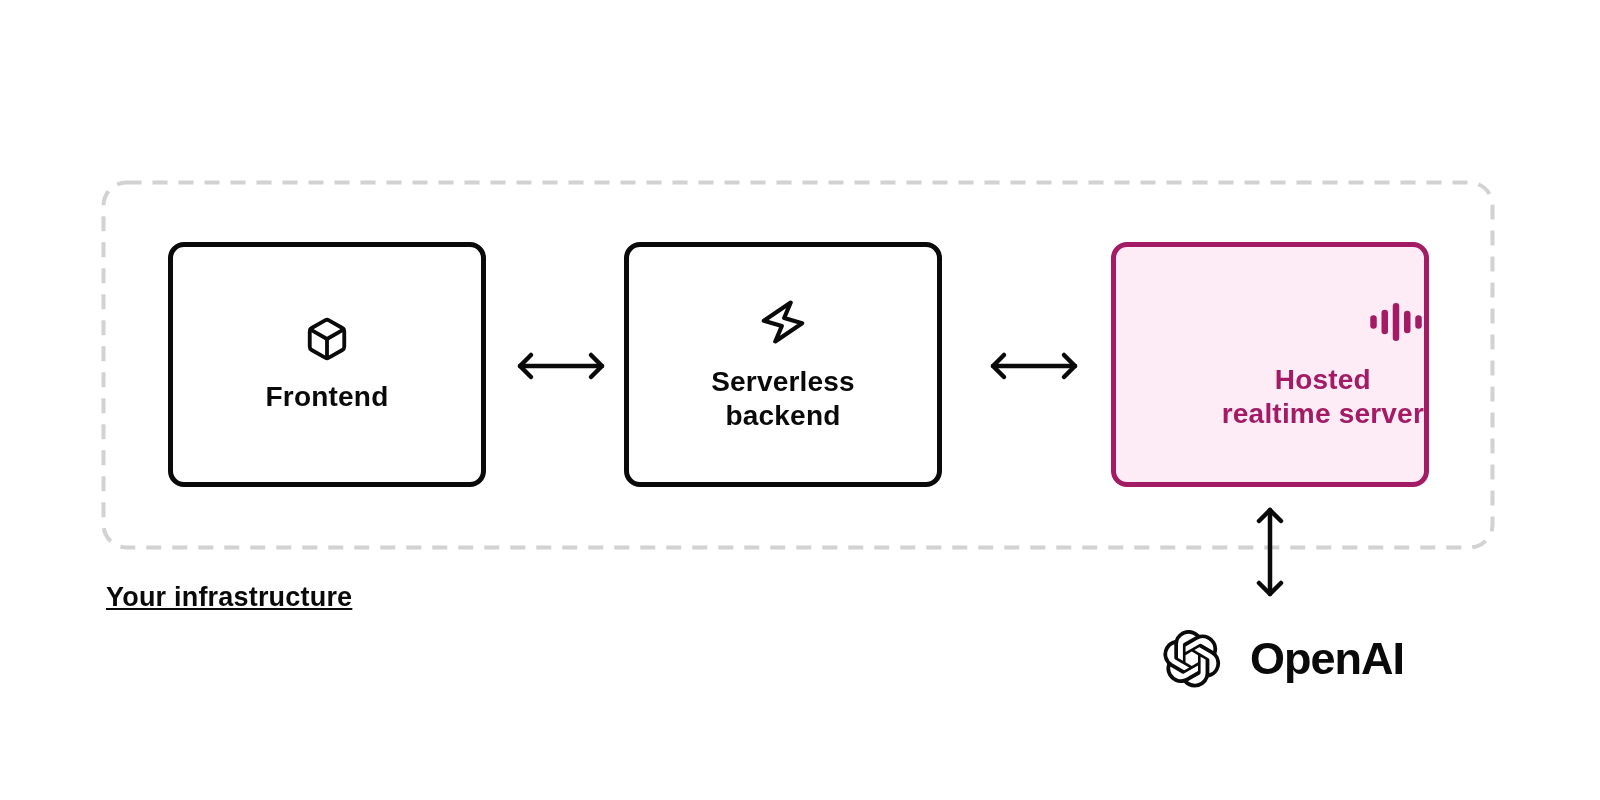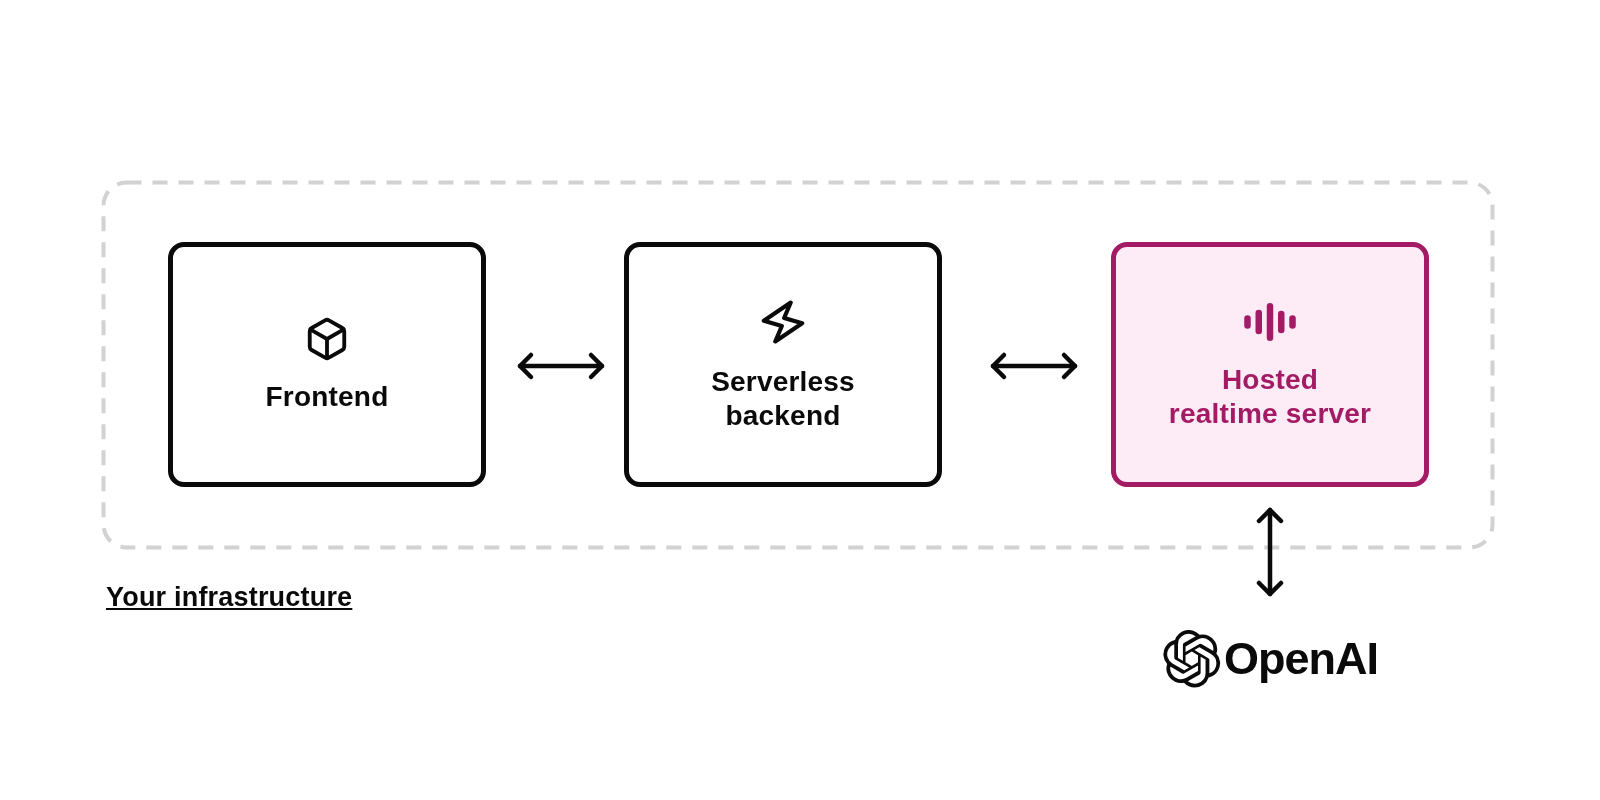--- a/index.html
+++ b/index.html
@@ -19,35 +19,36 @@
   .node-label{
     font-size:28px;line-height:34px;font-weight:700;text-align:center;
     white-space:pre-line;letter-spacing:.2px;color:var(--text,#0a0a0a);
   }
   #node-frontend{left:168px;}
   #node-backend{left:624px;}
   #node-realtime{
     left:1111px;
     border-color:var(--accent,#a21b64);
     background:var(--accent-fill,#fdecf5);
+    align-items:flex-end;
   }
   #node-realtime .node-label{color:var(--accent,#a21b64);}
   
   #arrow-frontend-backend{left:513px;top:342px;}
   #arrow-backend-realtime{left:986px;top:342px;}
   #arrow-realtime-openai{left:1246px;top:503px;}
   .arrow{stroke:var(--node-border,#0a0a0a);stroke-width:4.5;fill:none;
          stroke-linecap:round;stroke-linejoin:round;}
   
   #infra-label{
     left:106px;top:582px;font-size:27px;font-weight:700;letter-spacing:.2px;text-decoration:underline;
   }
   
   #openai{
-    left:1163px;top:629px;display:flex;align-items:center;gap:3px;
+    left:1163px;top:629px;display:flex;align-items:center;gap:29px;
   }
   #openai-wordmark{
     font-size:45px;font-weight:700;letter-spacing:-1px;line-height:60px;
   }
   .icon{display:block;}
 </style>
 </head>
 <body>
 
 <div class="abs" style="left:0;top:0;width:1600px;height:800px;">

